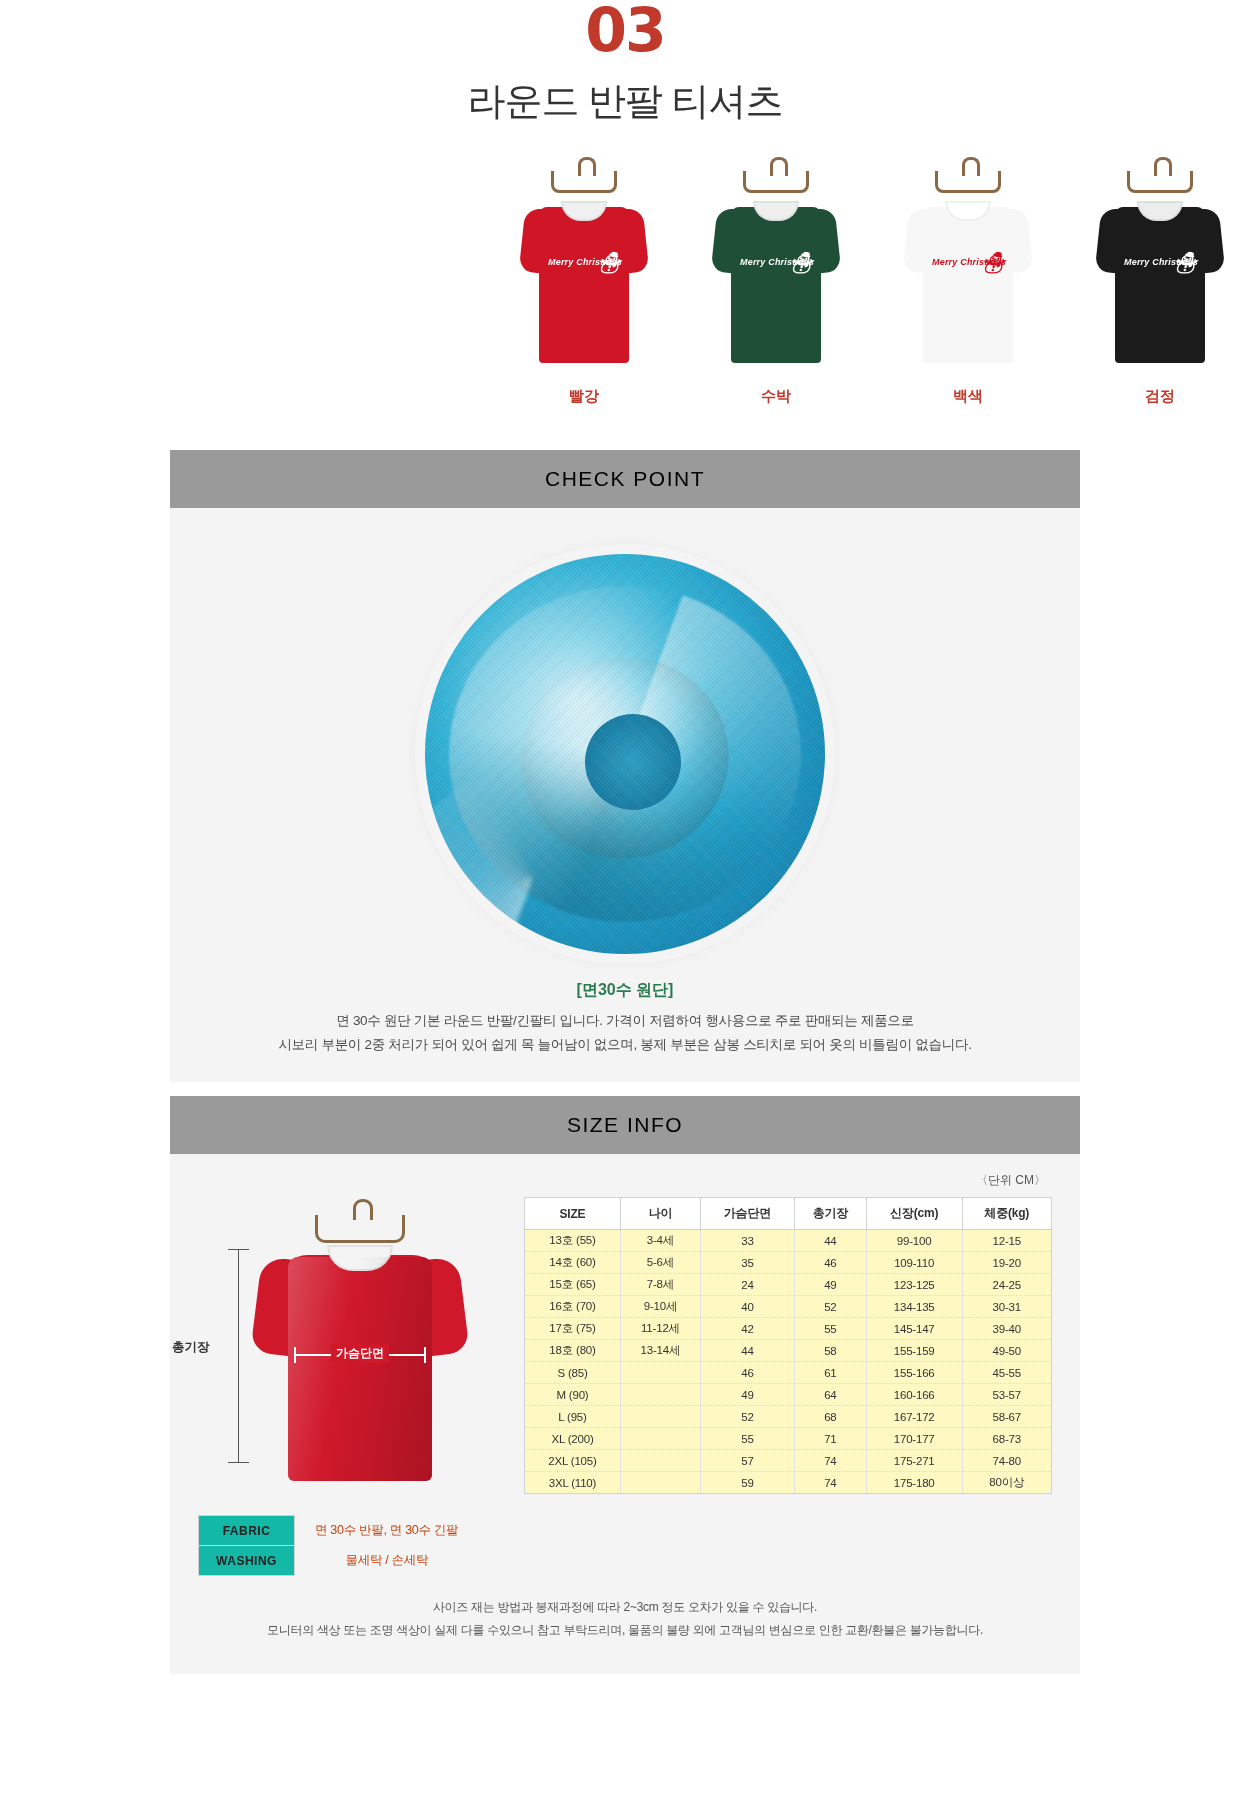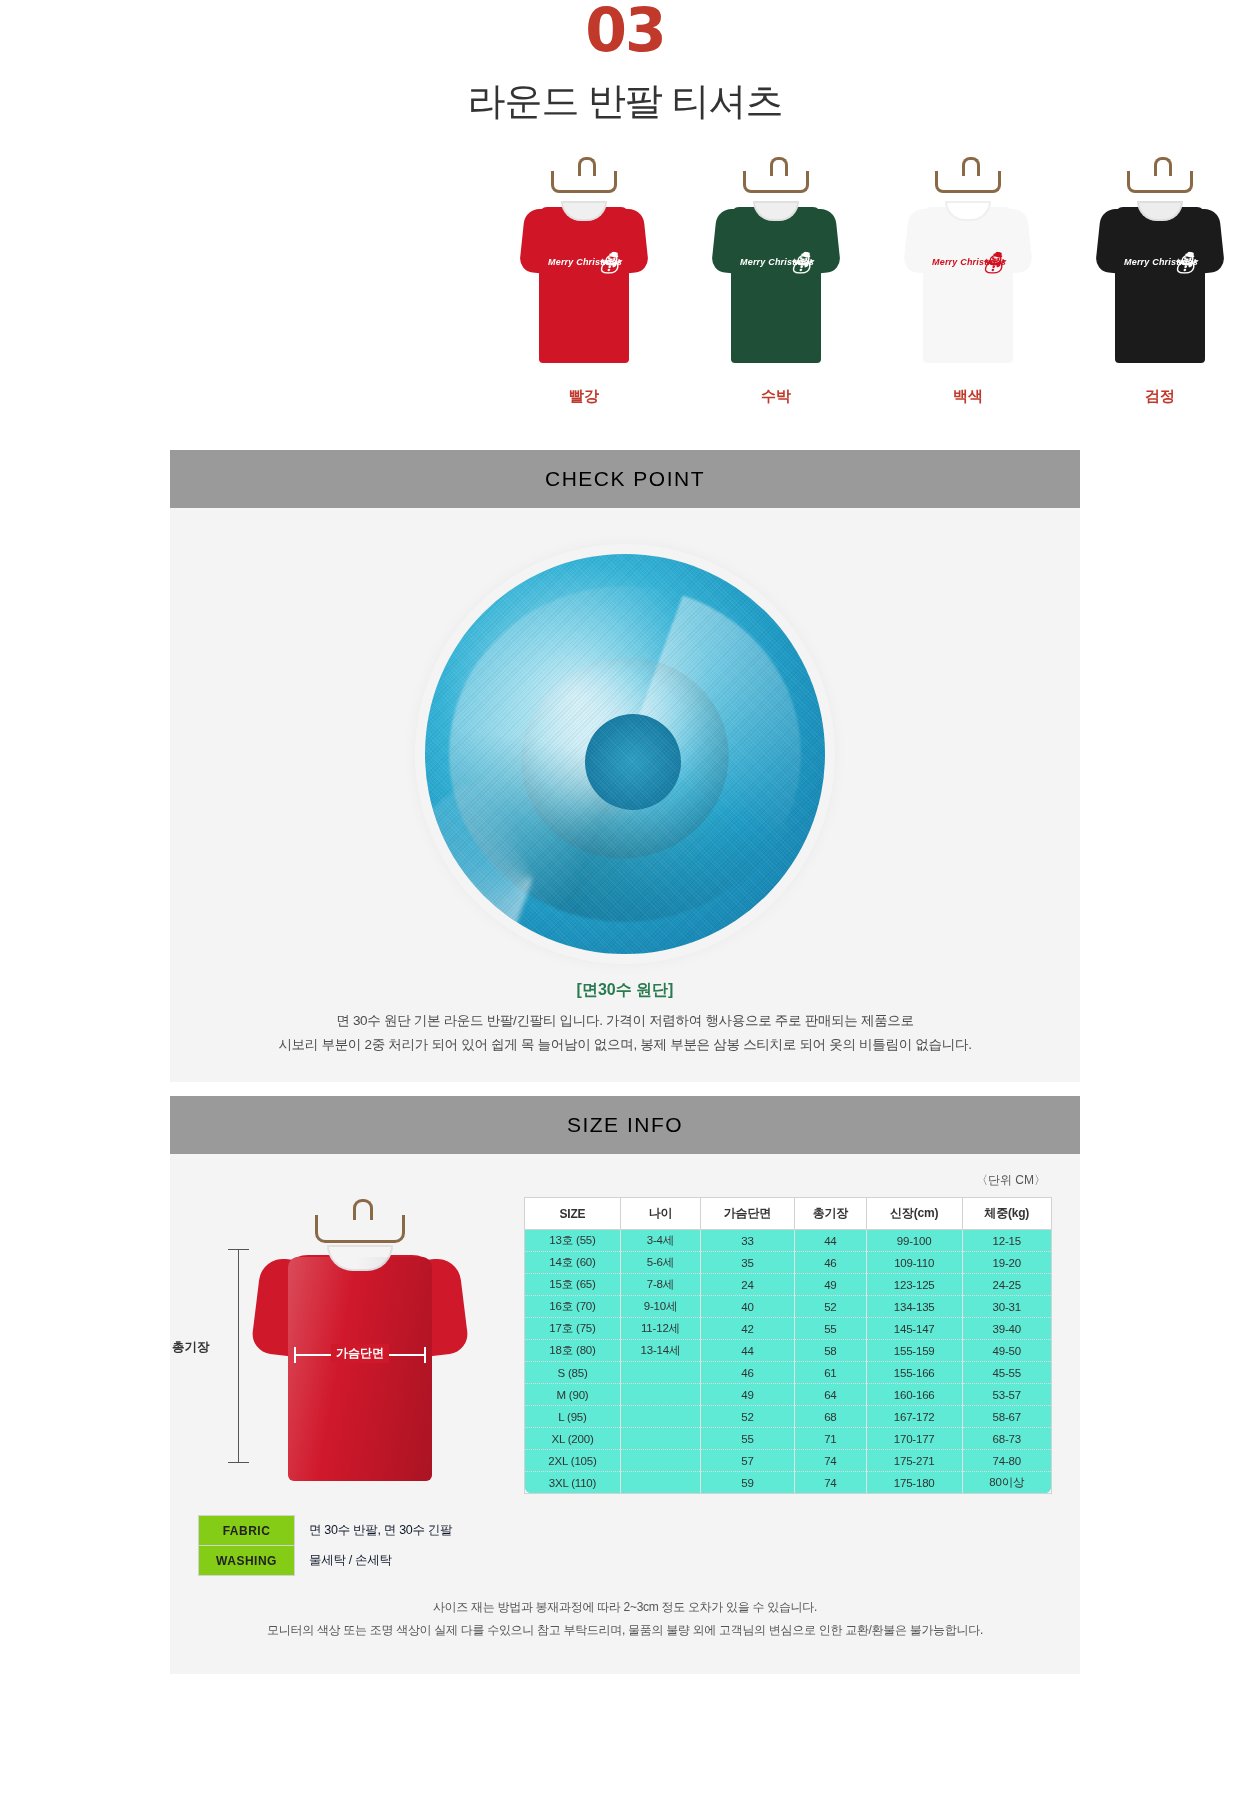--- a/index.html
+++ b/index.html
@@ -391,21 +391,21 @@
     color: #333;
     font-weight: bold;
     white-space: nowrap;
   }
 
   
   .size-table-wrap { flex: 1 1 auto; }
   table.size-table {
     border-collapse: collapse;
     width: 100%;
-    background: #5eead4;
+    background: #fef9c3;
     font-size: 11.5px;
     color: #333;
     border-radius: 9px;
   }
   table.size-table th {
     background: #ffffff;
     border: 1px solid #d2d2d2;
     height: 32px;
     font-size: 12px;
     font-weight: bold;
@@ -425,32 +425,33 @@
   table.size-table td.last { border-right: 1px solid #d2d2d2; }
 
   
   .spec-table {
     margin: 18px 28px 0 28px;
     border-collapse: collapse;
     font-size: 12.5px;
   }
   .spec-table th {
     width: 96px;
-    background: #84cc16;
+    background: #14b8a6;
     border: 1px solid #d2d2d2;
     height: 30px;
     font-size: 12px;
     letter-spacing: 0.5px;
     color: #222;
   }
   .spec-table td {
-    padding-left: 14px;
+    padding-left: 20px;
     height: 30px;
-    color: #0f172a;
+    color: #c2410c;
     letter-spacing: -0.3px;
+    text-align: center;
   }
 
   .footnote {
     margin-top: 20px;
     text-align: center;
     font-size: 12px;
     color: #555;
     line-height: 1.9;
     letter-spacing: -0.3px;
     padding: 0 24px 6px 24px;

